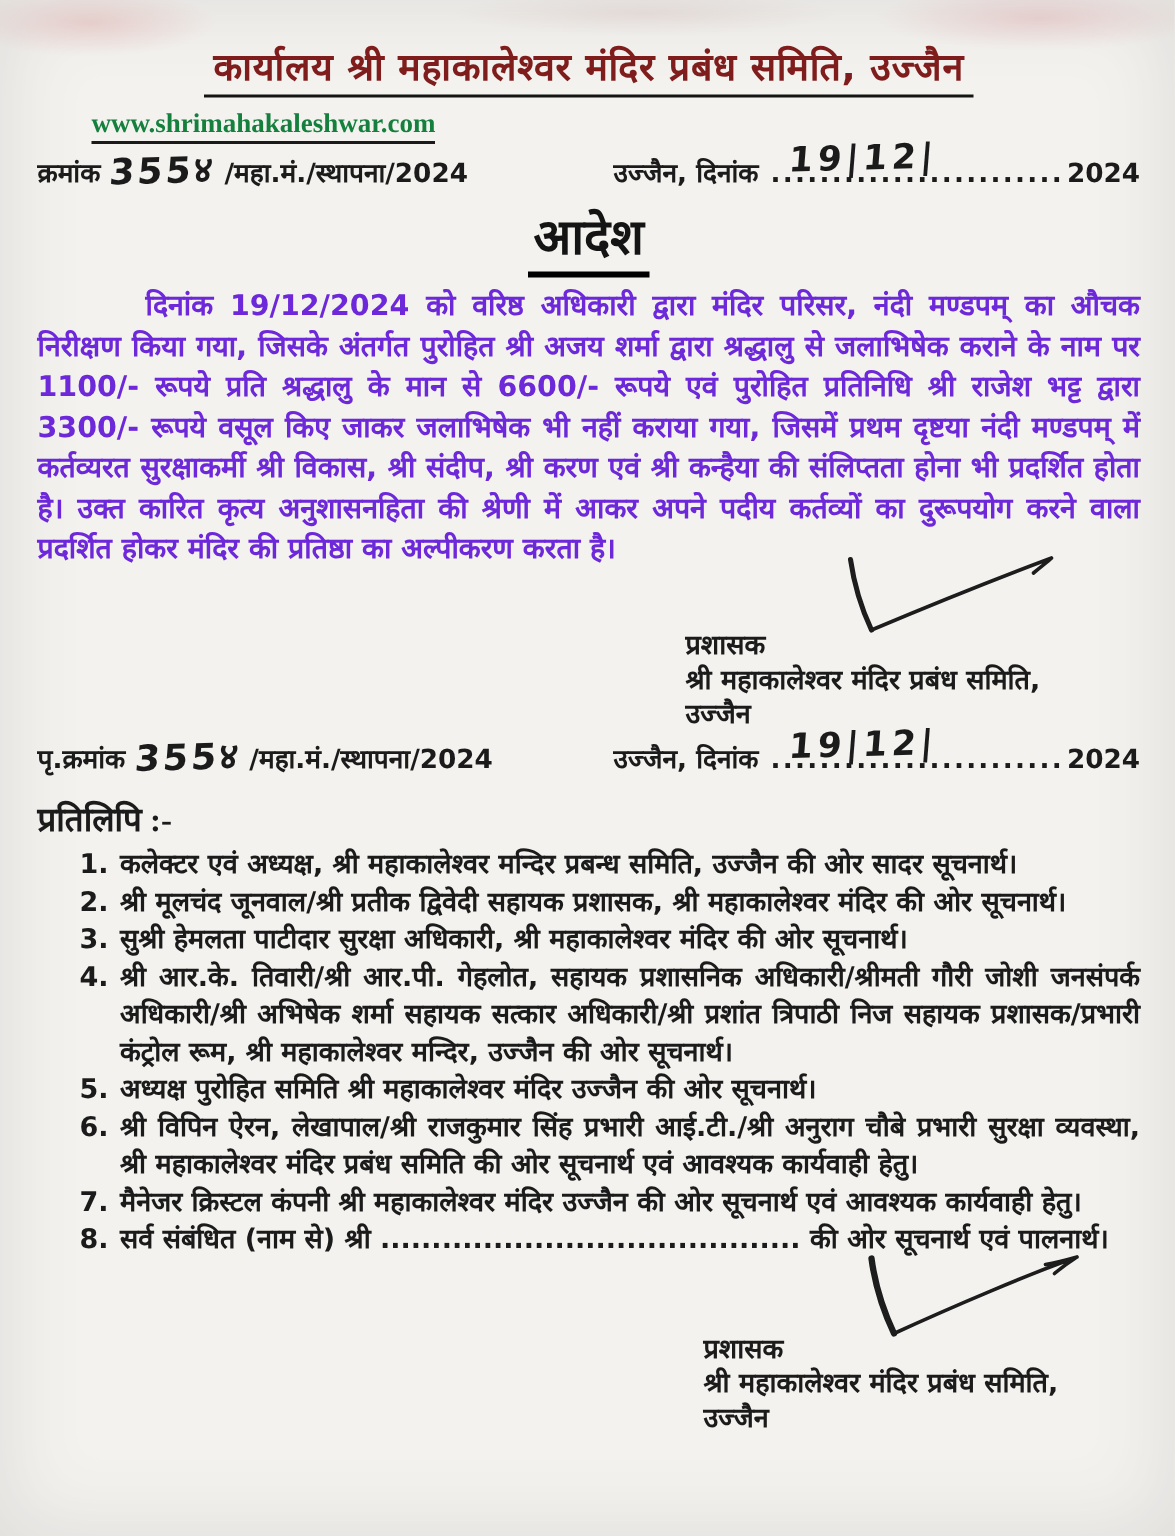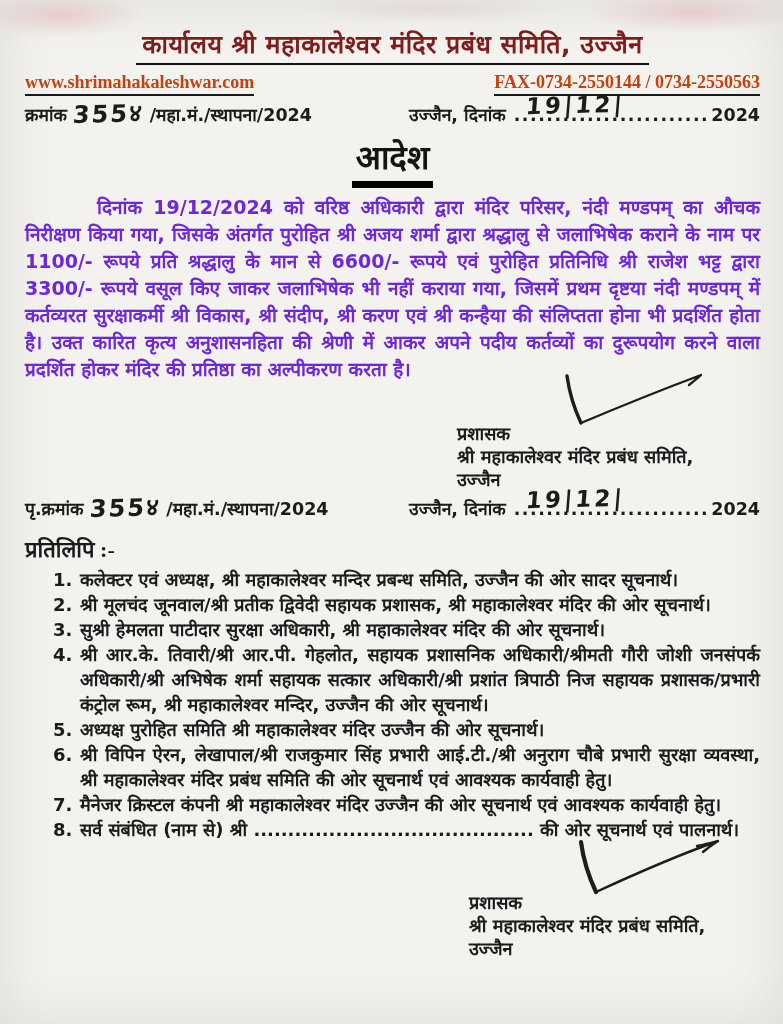--- a/index.html
+++ b/index.html
@@ -28,39 +28,39 @@
     background:radial-gradient(ellipse at center,rgba(190,150,150,.18),rgba(190,150,150,0) 70%);}
 
   .org-title{
     display:table;margin:14px auto 2px auto;
     font-size:25px;font-weight:700;letter-spacing:.5px;
     border-bottom:2.5px solid #141414;padding:0 6px 3px 6px;
     white-space:nowrap;color:#7f1d1d;
   }
   .hdr-row{display:flex;justify-content:space-between;align-items:baseline;margin-top:7px;}
   .latin{font-family:"Liberation Serif","DejaVu Serif",serif;font-weight:700;font-size:18px;
-    border-bottom:2px solid #1a1a1a;padding-bottom:1px;color:#c2410c;}
+    border-bottom:2px solid #1a1a1a;padding-bottom:1px;color:#15803d;margin-left:36px;}
   .ref-row{display:flex;justify-content:space-between;align-items:baseline;margin-top:5px;font-size:17.5px;font-weight:600;}
   .hand{
     display:inline-block;
     font-size:24px;font-weight:600;
     transform:skewX(-6deg) rotate(-1.5deg);
     letter-spacing:2px;line-height:1;
     position:relative;top:1px;
   }
   .dotfield{position:relative;display:inline-block;padding:0 2px;}
   .dotfield .dots{letter-spacing:1.5px;font-weight:700;}
   .dotfield .over{
     position:absolute;left:14px;top:-11px;
     font-size:23px;letter-spacing:3px;
   }
   .order-title{
     display:table;margin:8px auto 6px auto;
     font-size:33px;font-weight:700;color:#141414;
-    border-bottom:7px solid #000000;padding:0 4px 2px 4px;
+    border-bottom:4px solid #000000;padding:0 4px 2px 4px;
   }
   .body-para{
     margin:0;font-size:19px;line-height:27px;font-weight:600;
     text-align:justify;color:#6d28d9;
     text-indent:72px;
   }
   .sig-block{
     width:285px;margin:0 18px 0 auto;
     font-weight:700;font-size:18px;line-height:23px;
     position:relative;
@@ -82,21 +82,20 @@
 <div class="page">
   <div class="tint a"></div>
   <div class="tint b"></div>
   <div class="tint c"></div>
 
   <header>
     <h1 class="org-title">कार्यालय श्री महाकालेश्वर मंदिर प्रबंध समिति, उज्जैन</h1>
 
     <div class="hdr-row">
       <span class="latin">www.shrimahakaleshwar.com</span>
-      <span class="latin">FAX-0734-2550144 / 0734-2550563</span>
     </div>
 
     <div class="ref-row">
       <span>
         <span>क्रमांक</span>
         <span class="hand">355४</span>
         <span>/महा.मं./स्थापना/2024</span>
       </span>
       <span>
         <span>उज्जैन, दिनांक</span>

